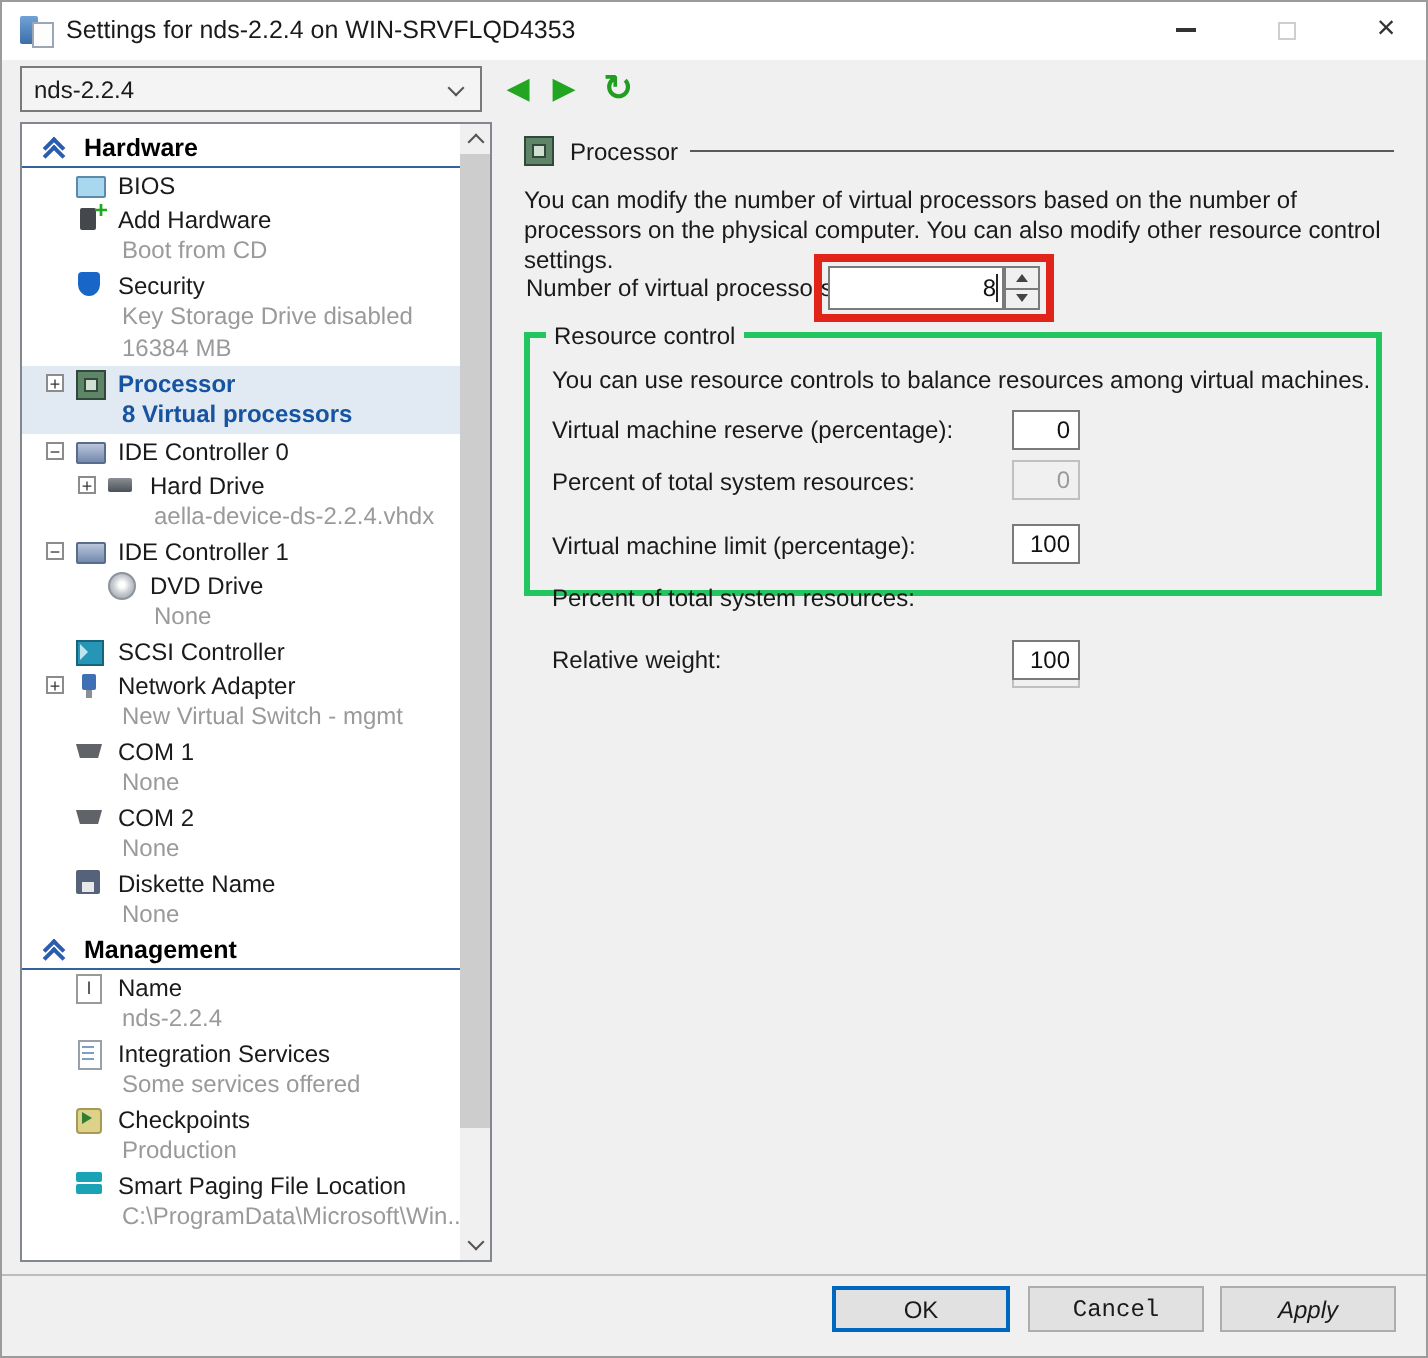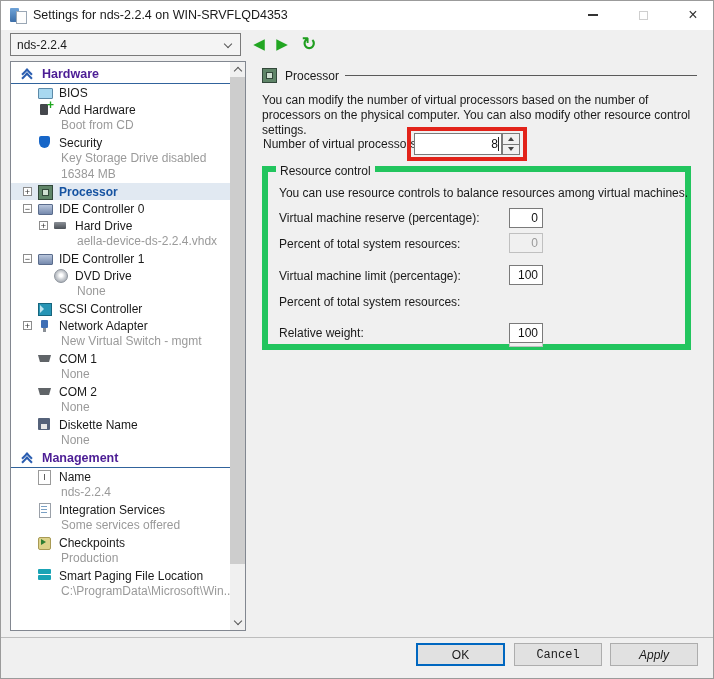--- a/index.html
+++ b/index.html
@@ -32,21 +32,21 @@
   .btn-back { left:249px; } .btn-fwd { left:272px; }
   .btn-refresh { left:299px; font-size:18px; font-weight:bold; color:#1f9e1f; }
 
   
   .sidebar { position:absolute; left:10px; top:61px; width:236px; height:570px; background:#ffffff; border:1px solid #828790; }
   .tree { position:absolute; left:0; top:0; right:15px; bottom:0; overflow:hidden; padding-top:3px; }
   .tsection { height:19px; display:flex; align-items:center; border-bottom:1px solid #31639c; }
   .chev { position:relative; width:12px; height:11px; margin-left:10px; margin-right:9px; }
   .chev::before,.chev::after { content:""; position:absolute; left:2px; width:6px; height:6px; border-left:2px solid #2a5db0; border-top:2px solid #2a5db0; transform:rotate(45deg); }
   .chev::before { top:1px; } .chev::after { top:5px; }
-  .sectlabel { color:#4c1d95; font-weight:bold; font-size:12.5px; }
+  .sectlabel { color:#000000; font-weight:bold; font-size:12.5px; }
   .trow { height:17px; display:flex; align-items:center; }
   .trow.child { padding-left:16px; }
   .exp { width:9px; height:9px; margin-left:12px; margin-right:6px; flex:0 0 9px;
          font-size:9px; line-height:8px; text-align:center; color:#333; }
   .exp.box { border:1px solid #8c8c8c; background:#fff; }
   .ticon { position:relative; width:14px; height:13px; margin-right:7px; flex:0 0 14px; }
   .tlabel { white-space:nowrap; }
   .tsub { height:16px; line-height:15px; padding-left:50px; color:#9a9a9a; white-space:nowrap; }
   .tsub.child { padding-left:66px; }
   .sel { background:#e1e9f2; }
@@ -73,21 +73,21 @@
   .red-annot { position:absolute; left:407px; top:127px; width:120px; height:34px; border:4px solid #e2231a; }
   .spinner { position:absolute; left:3px; top:2px; width:106px; height:22px; display:flex; }
   .spin-input { width:88px; height:22px; border:1px solid #7a7a7a; background:#fff; text-align:right; padding-right:3px; font-family:inherit; font-size:12px; color:#111; }
   .spin-caret { position:absolute; left:84px; top:4px; width:1px; height:14px; background:#222; }
   .spin-btns { width:18px; height:22px; display:flex; flex-direction:column; }
   .spin-up,.spin-down { flex:1; background:#f0f0f0; border:1px solid #7a7a7a; display:flex; align-items:center; justify-content:center; }
   .spin-up { border-bottom-width:0; }
   .tri-up { width:0; height:0; border-left:3px solid transparent; border-right:3px solid transparent; border-bottom:4px solid #444; }
   .tri-down { width:0; height:0; border-left:3px solid transparent; border-right:3px solid transparent; border-top:4px solid #444; }
 
-  .groupbox { position:absolute; left:262px; top:166px; width:429px; height:184px; border:6px solid #22c55e; }
+  .groupbox { position:absolute; left:262px; top:166px; width:429px; height:132px; border:3px solid #22c55e; }
   .legend { position:absolute; left:8px; top:-8px; background:#f0f0f0; padding:0 4px; }
   .rc-desc { position:absolute; left:11px; top:14px; width:410px; }
   .rc-label { position:absolute; left:11px; white-space:nowrap; }
   .rc-input { position:absolute; left:241px; width:34px; height:20px; border:1px solid #7a7a7a; background:#fff; text-align:right; padding-right:4px; font-family:inherit; font-size:12px; color:#111; }
   .rc-input:disabled { background:#f0f0f0; border-color:#c0c0c0; color:#9a9a9a; }
   .l1 { top:39px; } .i1 { top:36px; }
   .l2 { top:65px; } .i2 { top:61px; }
   .l3 { top:97px; } .i3 { top:93px; }
   .l4 { top:123px; } .i4 { top:119px;margin-top:36px; }
   .l5 { top:154px; } .i5 { top:151px; }
@@ -186,20 +186,21 @@
     </div>
     <div class="tsub">Key Storage Drive disabled</div>
 
     <div class="tsub">16384 MB</div>
 
     <div class="trow sel">
       <span class="exp box">+</span>
       <span class="ticon i-processor"></span>
       <span class="tlabel">Processor</span>
     </div>
+    <div class="tsub selsub">8 Virtual processors</div>
 
     <div class="trow">
       <span class="exp box">−</span>
       <span class="ticon i-ide"></span>
       <span class="tlabel">IDE Controller 0</span>
     </div>
 
     <div class="trow child">
       <span class="exp box">+</span>
       <span class="ticon i-hd"></span>

